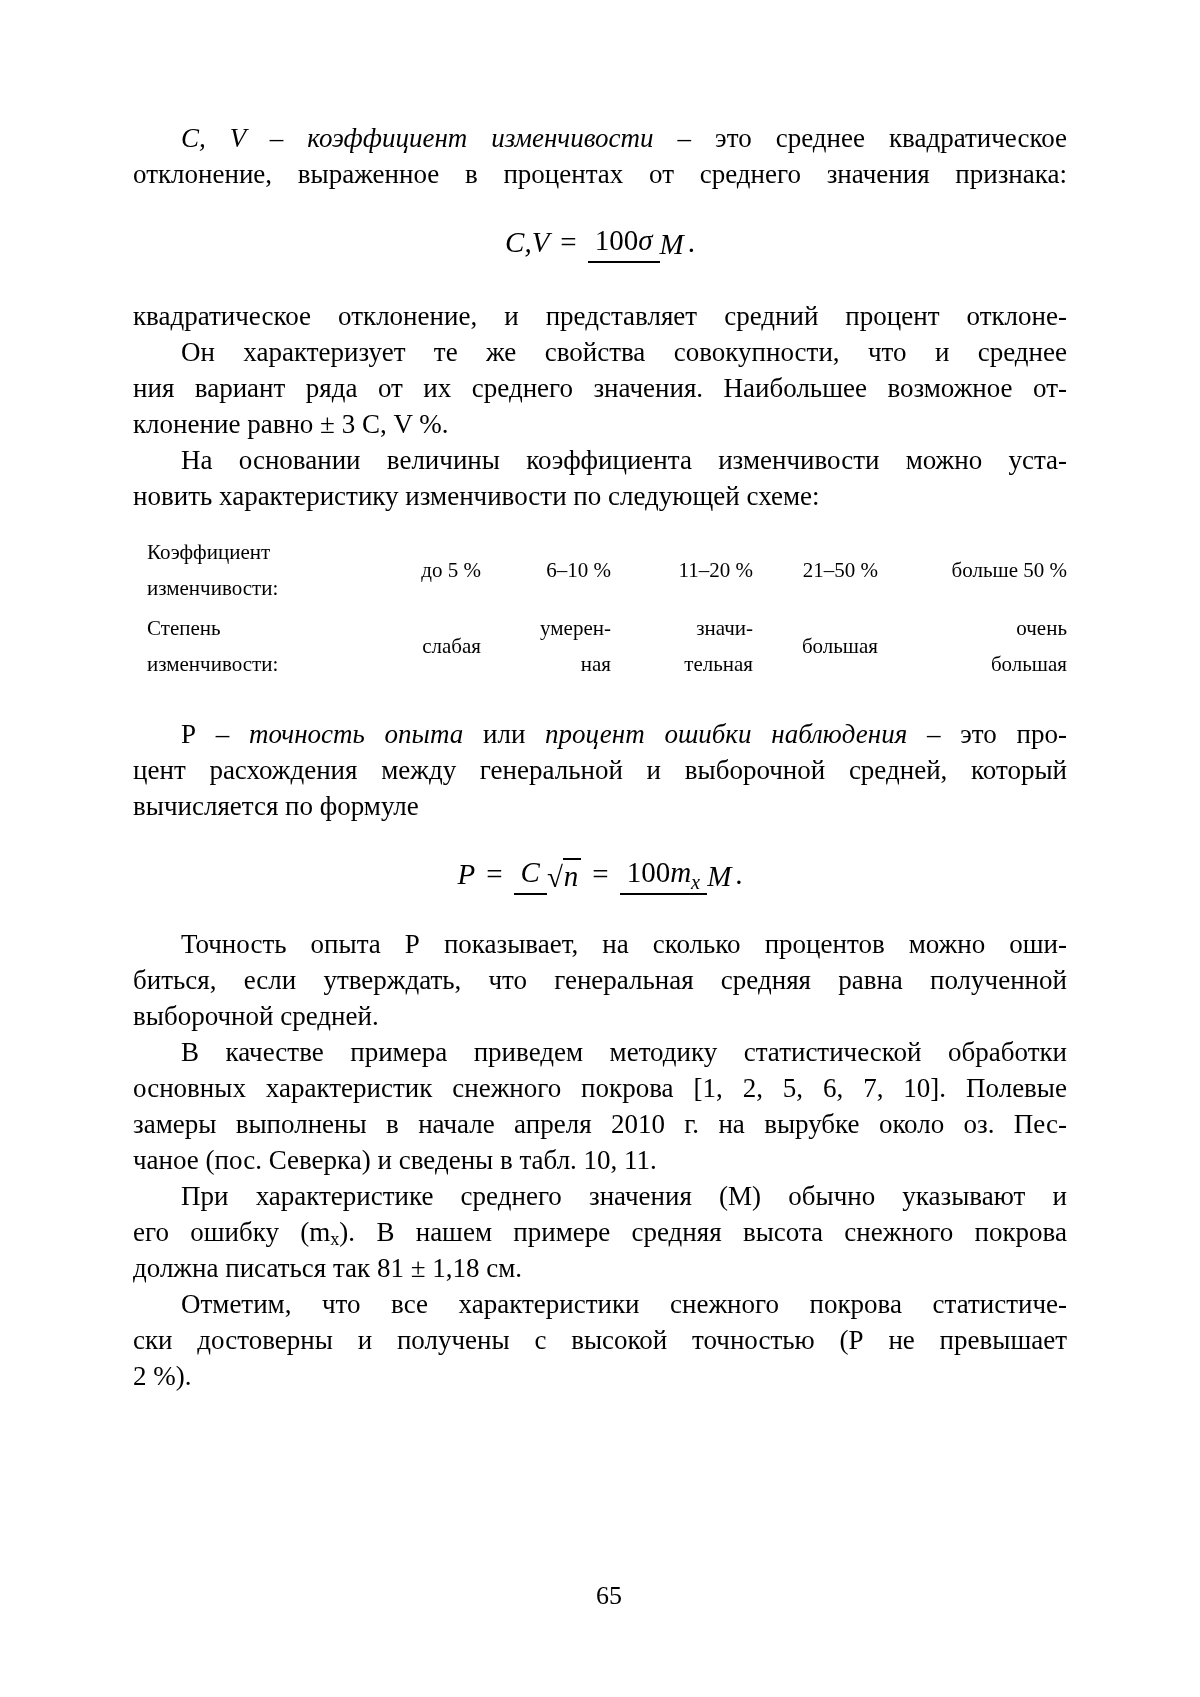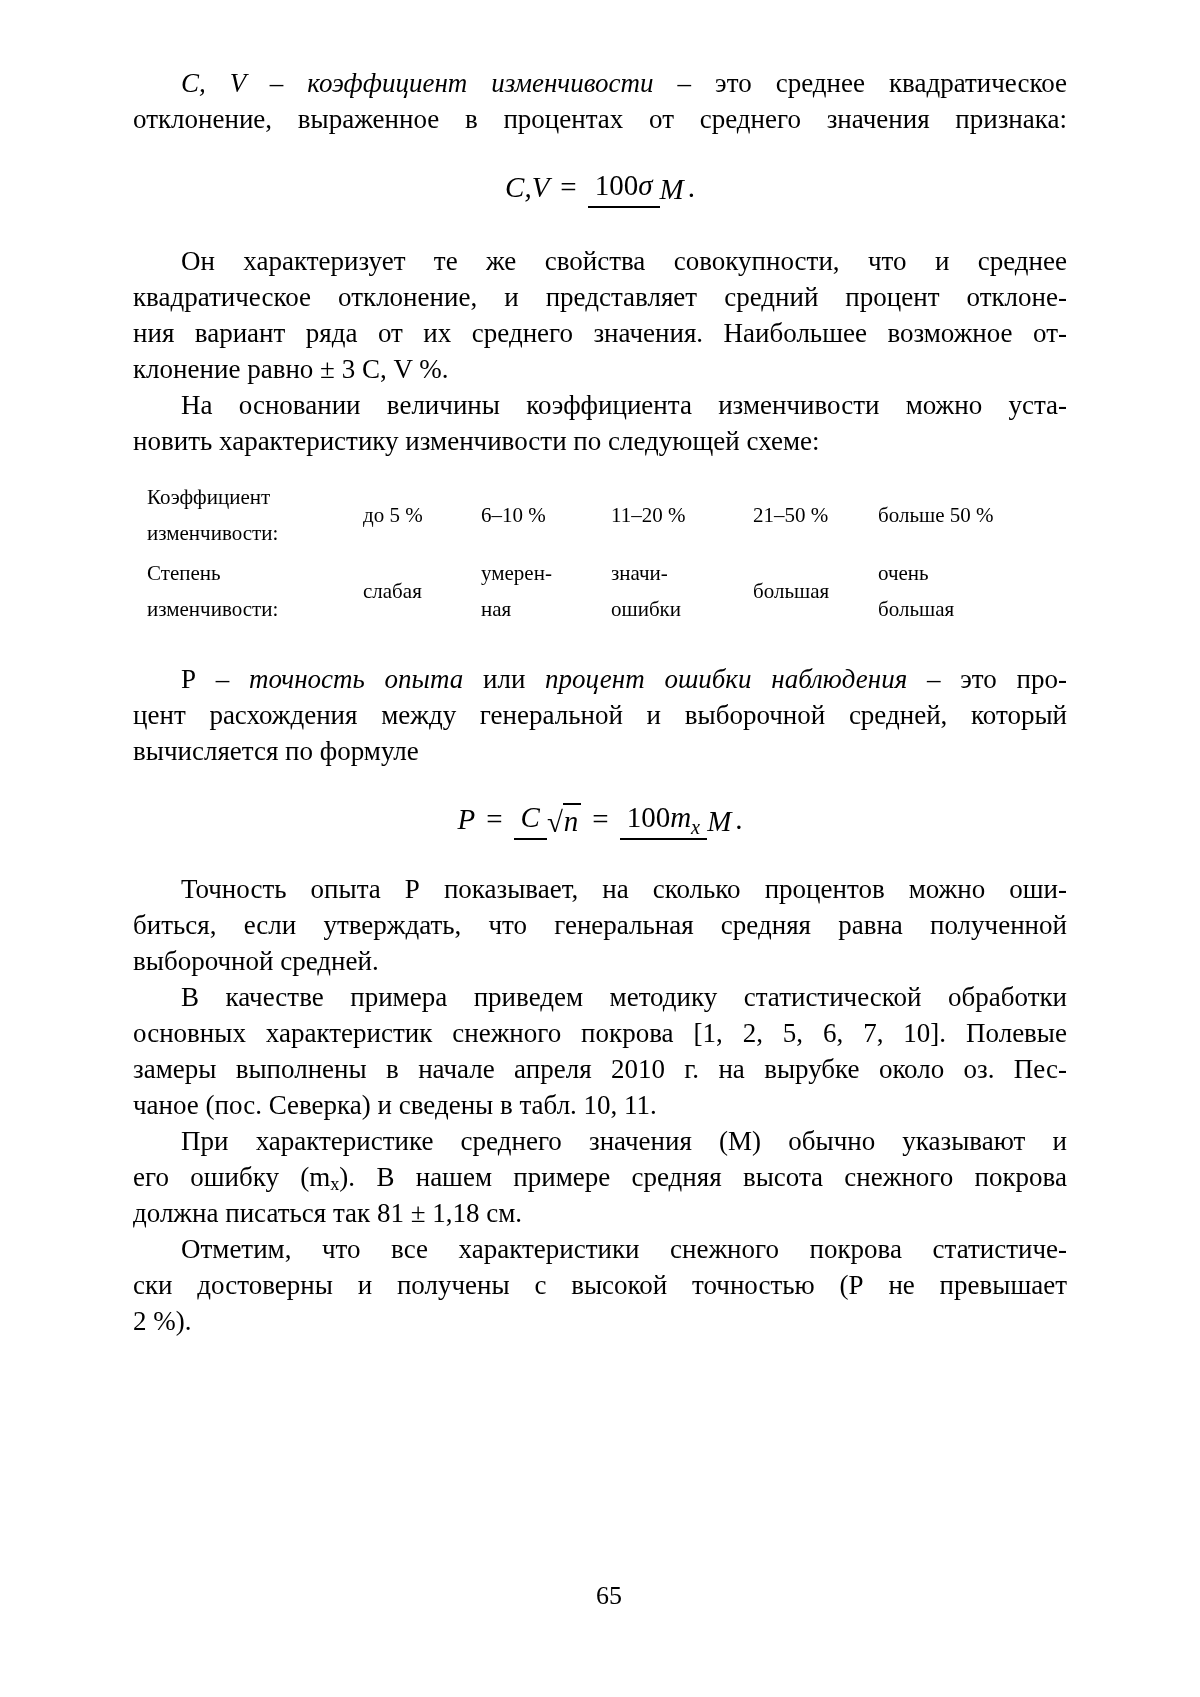--- a/index.html
+++ b/index.html
@@ -6,21 +6,21 @@
   .page {
     position: relative;
     width: 1200px;
     height: 1697px;
     background: #ffffff;
     font-family: "Liberation Serif", serif;
     color: #000000;
     overflow: hidden;
     margin: 0 auto;
   }
-  .content { padding: 65px 133px 0 133px; }
+  .content { padding: 120px 133px 0 133px; }
 
   .paragraph { font-size: 27px; line-height: 36px; }
   .line { text-align: justify; text-align-last: justify; }
   .line.last { text-align-last: left; }
   .line.first { text-indent: 48px; }
   .line i { font-style: italic; }
   .line sub { font-size: 0.68em; vertical-align: -0.22em; line-height: 0; }
 
   .formula-block {
     display: flex;
@@ -41,21 +41,21 @@
   .f-sub { font-size: 0.7em; vertical-align: -0.35em; line-height: 0; font-style: italic; }
 
   .v-table {
     border-collapse: collapse;
     table-layout: fixed;
     width: 934px;
     margin: 18px 0 32px 0;
     font-size: 21px;
     line-height: 36px;
   }
-  .v-table td { vertical-align: middle; padding: 2px 0; text-align: left; }
+  .v-table td { vertical-align: middle; padding: 2px 0; text-align: right; }
   .v-table td.label-cell { text-align: left; padding-left: 14px; }
 
   .footer {
     position: absolute;
     top: 1581px;
     left: 0;
     width: 100%;
     text-align: center;
     font-size: 26px;
     padding-left: 9px;
@@ -79,22 +79,22 @@
       <span class="f-eq">=</span>
       <span class="frac">
         <span class="num"><span>100</span><span class="f-var">σ</span></span>
         <span class="den f-var">M</span>
       </span>
       <span class="f-period">.</span>
     </div>
 
     <div>
         <div class="paragraph">
+          <div class="line"><span>квадратическое отклонение, и представляет средний процент отклоне-</span></div>
           <div class="line first"><span>Он характеризует те же свойства совокупности, что и среднее</span></div>
-          <div class="line"><span>квадратическое отклонение, и представляет средний процент отклоне-</span></div>
           <div class="line"><span>ния вариант ряда от их среднего значения. Наибольшее возможное от-</span></div>
           <div class="line last"><span>клонение равно ± 3 С, V %.</span></div>
         </div>
         <div class="paragraph">
           <div class="line first"><span>На основании величины коэффициента изменчивости можно уста-</span></div>
           <div class="line last"><span>новить характеристику изменчивости по следующей схеме:</span></div>
         </div>
       </div>
 
     <table class="v-table">
@@ -135,21 +135,21 @@
         </td>
       <td>
               <div>слабая</div>
             </td>
             <td>
               <div>умерен-</div>
               <div>ная</div>
             </td>
             <td>
               <div>значи-</div>
-              <div>ошибки</div>
+              <div>тельная</div>
             </td>
             <td>
               <div>большая</div>
             </td>
             <td>
               <div>очень</div>
               <div>большая</div>
             </td>
           </tr>
     </tbody>

